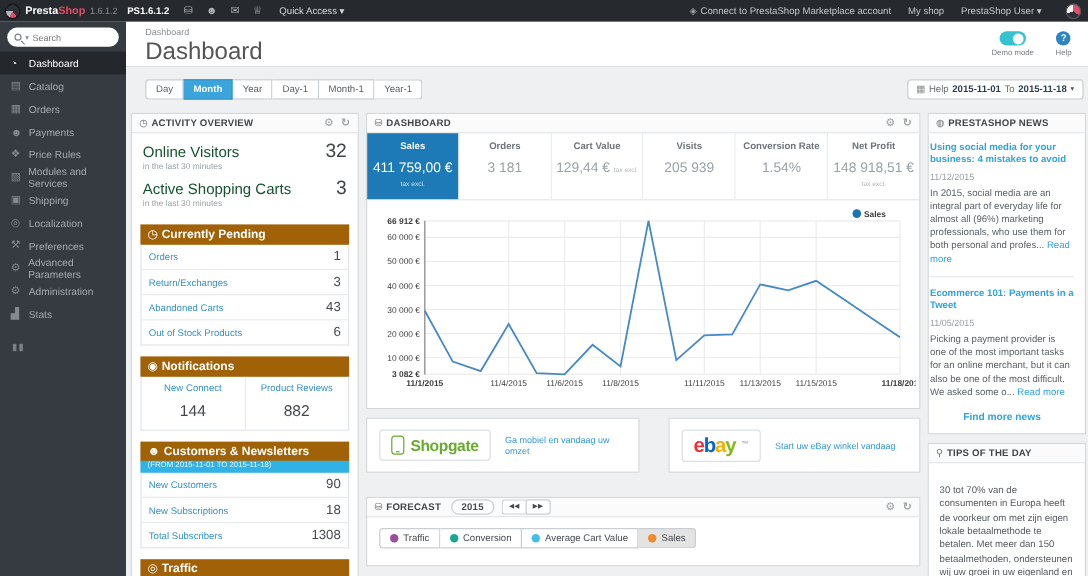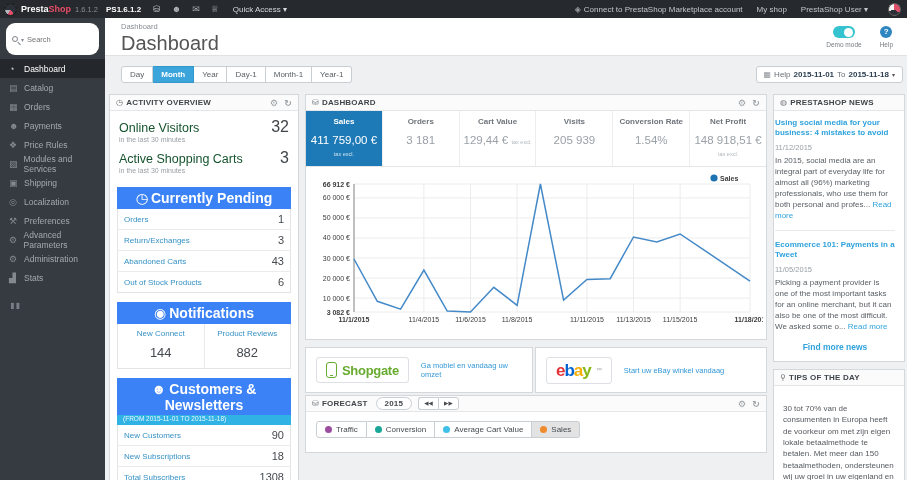--- a/index.html
+++ b/index.html
@@ -19,21 +19,21 @@
   .quick-access { color:#d6d9dd; cursor:pointer; }
   .tb-spacer { flex:1; }
   .tb-link { color:#c3c7cc; margin-right:14px; cursor:pointer; }
   .tb-link .mk-ic { color:#9aa0a7; margin-right:3px; }
   .avatar { width:13px; height:13px; border-radius:50%; margin-left:6px; background:#fff;
     background-image:conic-gradient(#e04f6a 0 35%, #2c3038 35% 70%, #f2f2f2 70%); border:1px solid #555; }
 
   
   .layout { display:flex; height:462px; }
   .sidebar { width:105px; background:#363a41; flex:none; }
-  .search-wrap { margin:5px 6px 4px 6px; background:#fff; border-radius:9px; height:32px; display:flex; align-items:center; padding:0 6px; gap:3px; }
+  .search-wrap { margin:5px 6px 4px 6px; background:#fff; border-radius:9px; height:16px; display:flex; align-items:center; padding:0 6px; gap:3px; }
   .mag { width:6px; height:6px; border:1.4px solid #7d838a; border-radius:50%; position:relative; flex:none; }
   .mag:after { content:""; position:absolute; width:4px; height:1.4px; background:#7d838a; transform:rotate(45deg); left:4px; top:6px; }
   .search-caret { color:#8b9097; font-size:6px; }
   .search-wrap input { border:none; outline:none; width:60px; font-size:7.5px; color:#555; background:transparent; }
   .menu { margin-top:4px; }
   .menu-item { display:flex; align-items:center; height:19px; padding-left:9px; color:#a4aab0; font-size:8.5px; cursor:pointer; }
   .menu-item .mi-icon { width:15px; font-size:9px; color:#83898f; }
   .menu-item.active { background:#24272c; color:#fff; }
   .menu-item.active .mi-icon { color:#d2d6da; }
   .sidebar-collapse { color:#787e85; font-size:8px; letter-spacing:1px; margin:14px 0 0 10px; cursor:pointer; }
@@ -72,21 +72,21 @@
   .ph-tools { margin-left:auto; display:flex; gap:6px; color:#9aa0a5; font-size:9px; }
   .ph-tools span { cursor:pointer; }
 
   
   .big-stats { padding:7px 9px 2px 9px; }
   .big-stat-row { display:flex; justify-content:space-between; align-items:baseline; }
   .big-stat-label { color:#14532d; font-size:12.5px; }
   .big-stat-value { color:#414549; font-size:16px; }
   .big-stat-sub { font-size:7px; color:#9aa0a5; margin:0 0 6px 0; }
   .asec { margin:5px 7px 9px 7px; }
-  .asec-header { background:#3b82f6; color:#fff; font-size:14px; font-weight:bold; padding:3px 6px;text-align:center; }
+  .asec-header { background:#a16207; color:#fff; font-size:10px; font-weight:bold; padding:3px 6px; }
   .asec-header .si { margin-right:3px; font-weight:normal; }
   .asec-sub { background:#30b2e5; color:#e8f8ff; font-size:6.5px; padding:0 6px 3px 6px; margin-top:-1px; }
   .asec-rows { border:1px solid #e2e5e8; border-top:none; }
   .arow { display:flex; justify-content:space-between; align-items:center; padding:4px 6px; border-top:1px solid #e9ecee; }
   .arow:first-child { border-top:none; }
   .arow .alabel { color:#3691c4; font-size:8px; cursor:pointer; }
   .arow .avalue { color:#45494e; font-size:11px; }
   .acols { display:flex; border:1px solid #e2e5e8; border-top:none; }
   .acol { flex:1; text-align:center; padding:5px 2px 8px 2px; }
   .acol + .acol { border-left:1px solid #e9ecee; }
@@ -99,21 +99,21 @@
   .metric + .metric { border-left:1px solid #ebedef; }
   .metric .mlabel { font-size:8px; font-weight:bold; color:#6e747b; }
   .metric .mvalue { font-size:11.5px; color:#9aa1a7; margin-top:8px; }
   .metric .msuf { font-size:5.5px; color:#b0b6bb; }
   .metric.active { background:#1e7ab6; }
   .metric.active .mlabel, .metric.active .mvalue { color:#fff; }
   .metric.active .msuf { color:#cfe3f2; }
   .chart-wrap { padding:4px 1px 2px 1px; }
 
   
-  .modules-row { display:flex; gap:2px; margin-bottom:2px; }
+  .modules-row { display:flex; gap:24px; margin-bottom:20px; }
   .module-card { background:#fff; border:1px solid #d4d8db; height:46px; display:flex; align-items:center; padding:0 10px; gap:12px; }
   .module-card.shopgate { width:228px; }
   .module-card.ebay { flex:1; }
   .logo-box { border:1px solid #dcdfe3; border-radius:3px; background:#fff; padding:4px 9px; display:flex; align-items:center; gap:5px; }
   .sg-phone { width:11px; height:16px; border:1.6px solid #67ab2f; border-radius:3px; position:relative; }
   .sg-phone:after { content:""; position:absolute; bottom:1px; left:3px; width:3px; height:1.5px; background:#67ab2f; }
   .sg-text { color:#67ab2f; font-size:13px; font-weight:bold; letter-spacing:-.3px; }
   .ebay-text { font-size:17px; font-weight:bold; letter-spacing:-1px; line-height:1; }
   .ebay-tm { font-size:6px; color:#9aa0a5; vertical-align:top; }
   .module-link { color:#3398d8; font-size:7.5px; cursor:pointer; }

